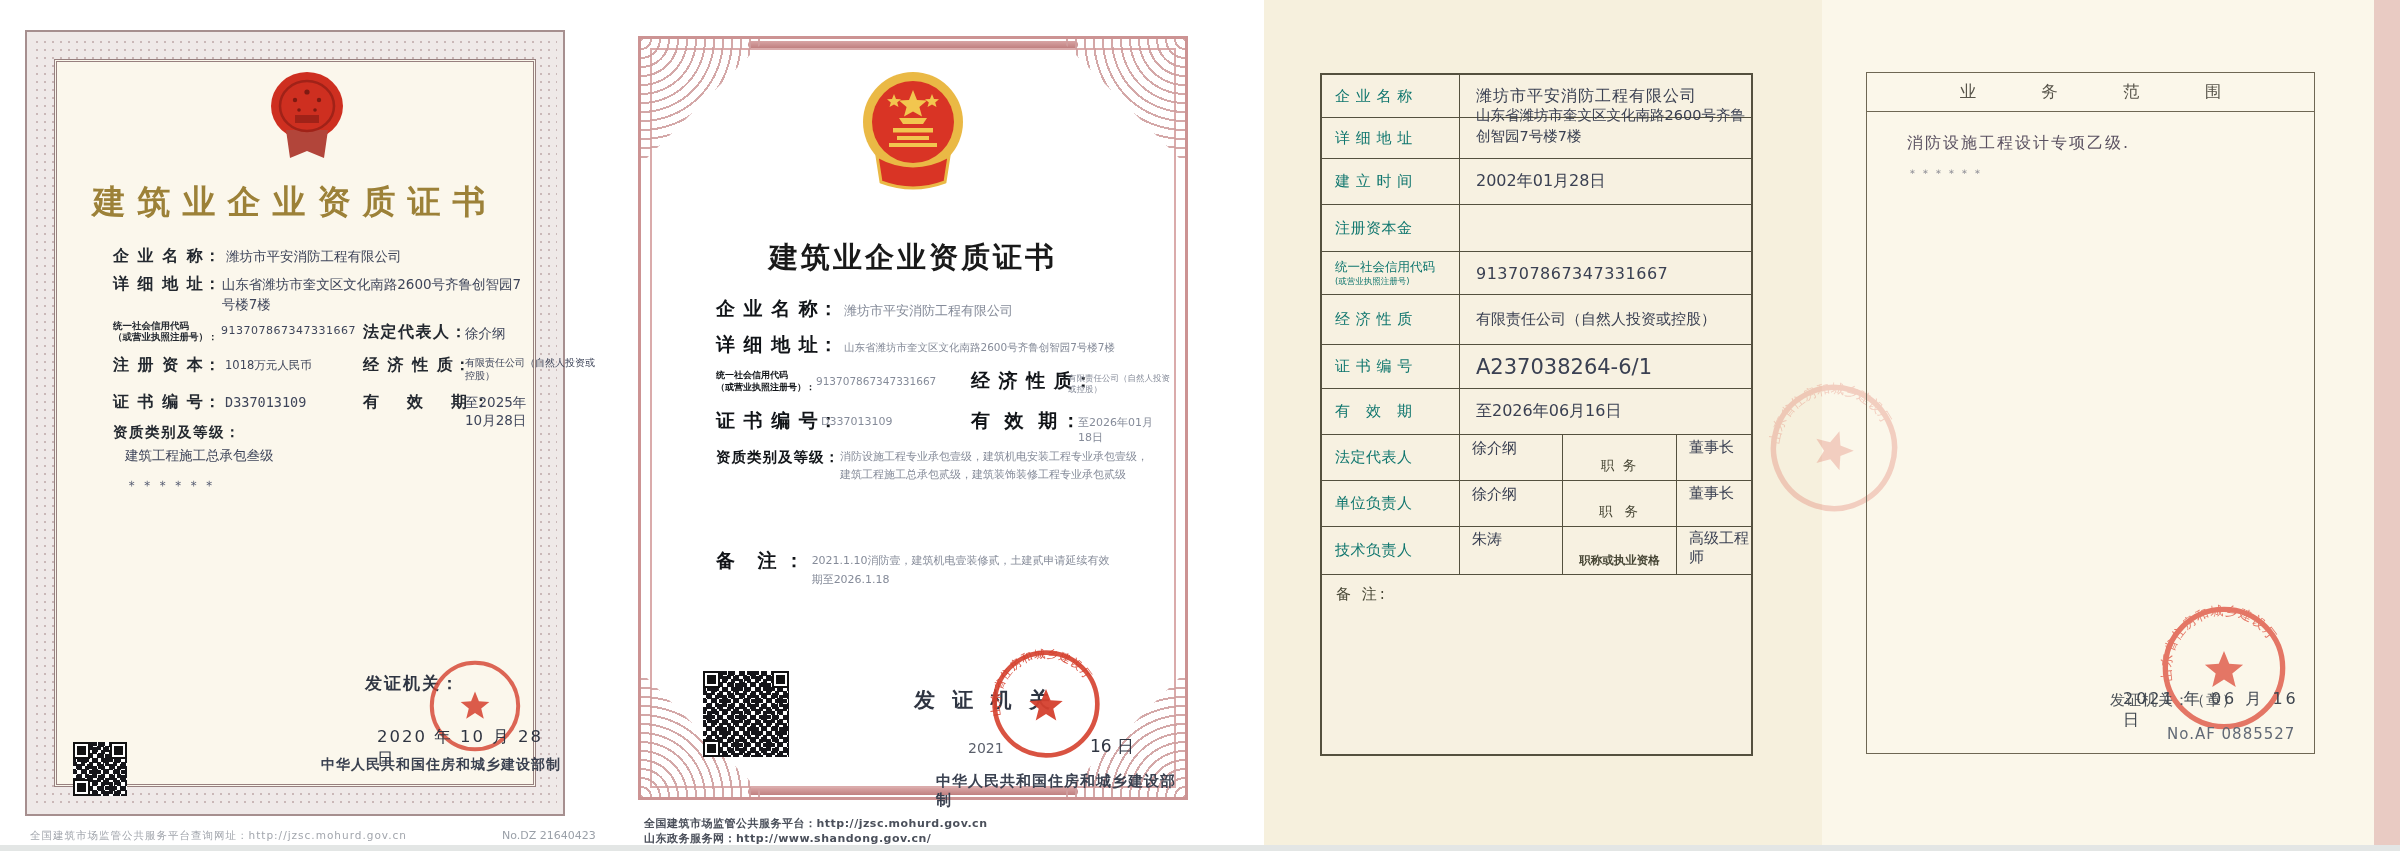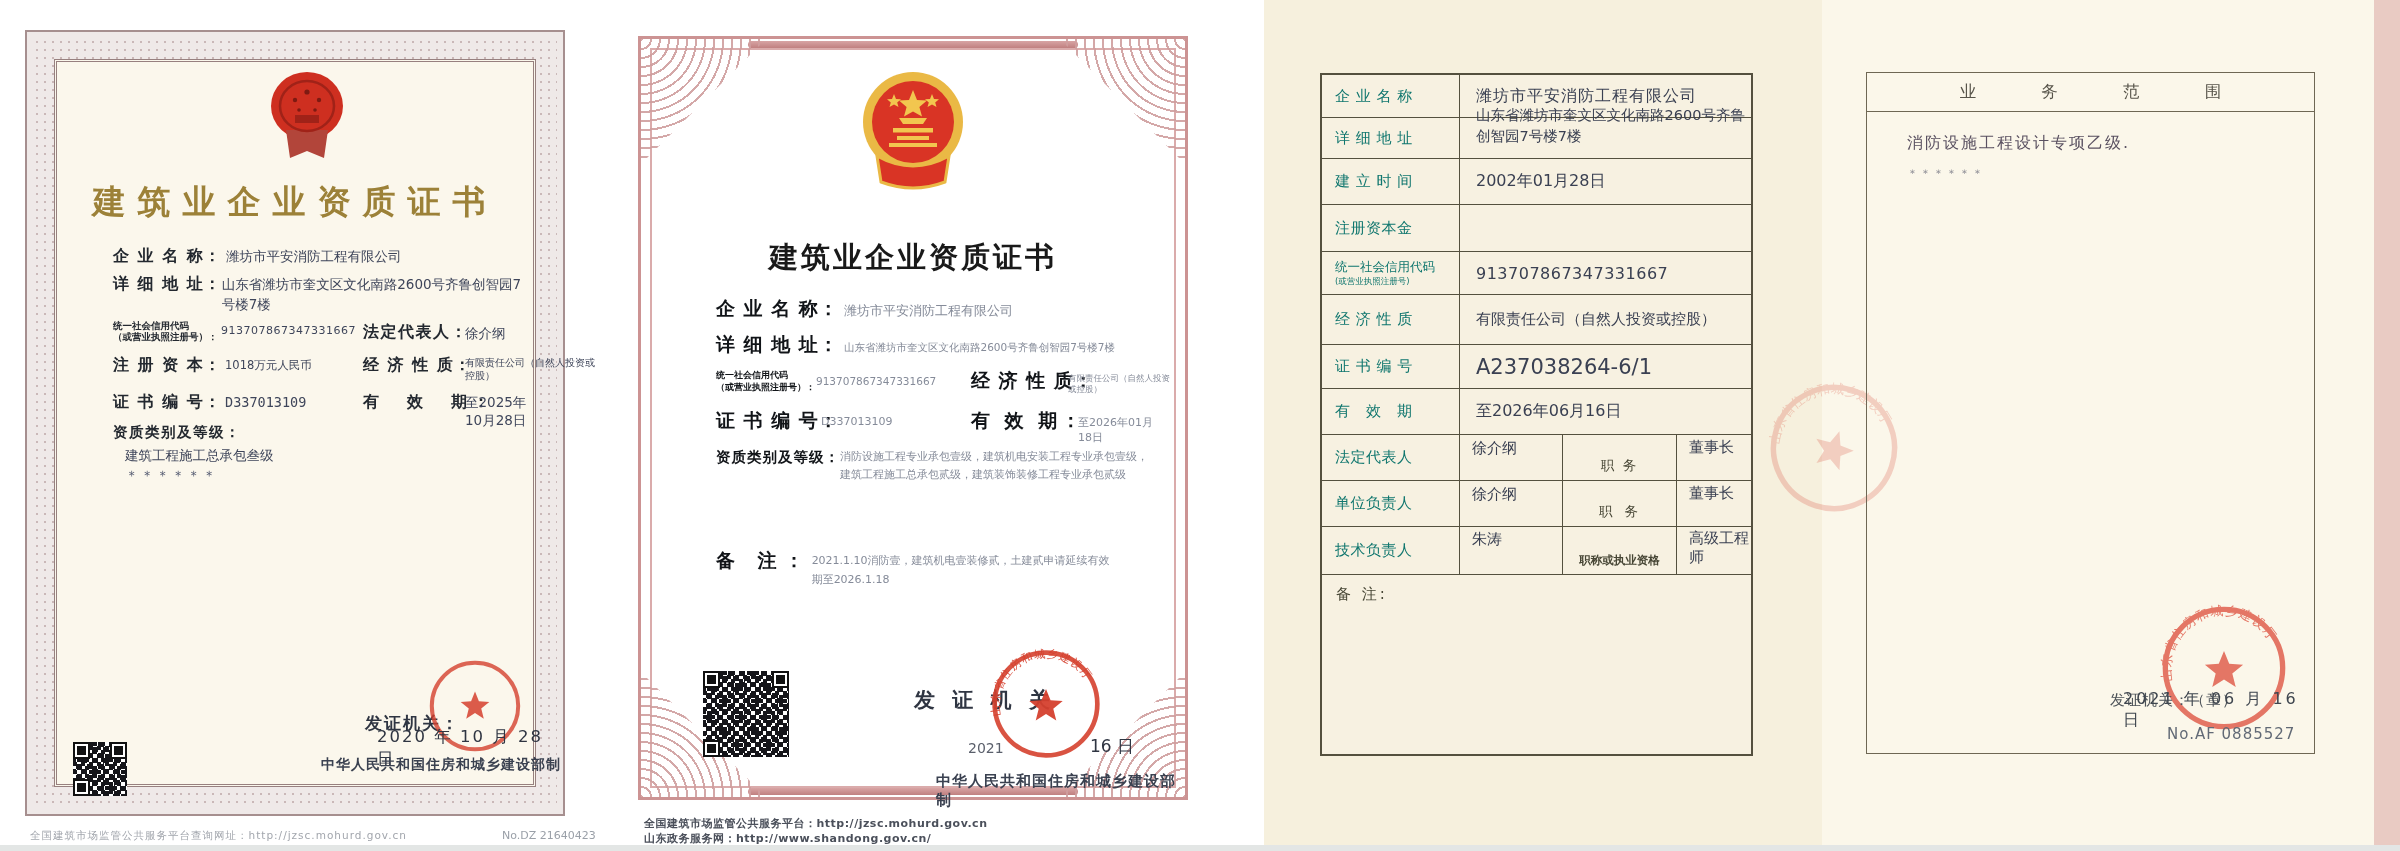--- a/index.html
+++ b/index.html
@@ -16,21 +16,21 @@
   #p1 .content{position:absolute;inset:0;z-index:2;}
   .c1-title{position:absolute;left:32px;right:32px;top:150px;text-align:center;
       font-size:33px;font-weight:bold;color:#9c8138;letter-spacing:12px;}
   .c1-sub{position:absolute;left:32px;right:32px;top:197px;text-align:center;
       font-size:13px;color:#7e7350;letter-spacing:8px;}
   .c1-fields{position:absolute;left:88px;top:216px;width:430px;font-size:13.5px;}
   .lbl1{font-weight:bold;color:#23282f;font-size:16px;letter-spacing:1.5px;white-space:nowrap;}
   .val1{color:#3e455a;font-size:13.5px;}
   .frow{position:relative;margin-bottom:7px;min-height:20px;}
   .tinylbl{font-weight:bold;color:#23282f;font-size:9.5px;line-height:1.25;white-space:nowrap;}
-  .c1-issuer{position:absolute;left:340px;top:682px;font-size:17px;font-weight:bold;letter-spacing:2px;}
+  .c1-issuer{position:absolute;left:340px;top:642px;font-size:17px;font-weight:bold;letter-spacing:2px;}
   .c1-date{position:absolute;left:352px;top:696px;font-size:16.5px;letter-spacing:2px;color:#2f3542;}
   .c1-made{position:absolute;left:296px;top:726px;font-size:14px;font-weight:bold;color:#3a4150;letter-spacing:1px;}
   .c1-footL{position:absolute;left:30px;top:829px;font-size:10.5px;color:#a2a6ad;letter-spacing:1px;}
   .c1-footR{position:absolute;left:502px;top:829px;font-size:11px;color:#9aa0a8;}
 
   
   #p2{position:absolute;left:638px;top:36px;width:550px;height:764px;}
   #p2 .frame{position:absolute;inset:0;border:3px solid #cc9393;}
   #p2 .frame::before{content:"";position:absolute;inset:9px;border:2px solid #daabab;}
   .rod{position:absolute;left:110px;right:110px;height:7px;background:linear-gradient(#d8a4a4,#c08080);border-radius:4px;}
@@ -138,21 +138,21 @@
         </div>
         <div class="frow" style="height:24px;">
           <span class="lbl1" style="position:absolute;left:0;top:0;">证 书 编 号：</span>
           <span class="val1" style="position:absolute;left:112px;top:2px;font-size:13.5px;font-family:'DejaVu Sans Mono',monospace;">D337013109</span>
           <span class="lbl1" style="position:absolute;left:250px;top:0;letter-spacing:6px;">有　效　期：</span>
           <span class="val1" style="position:absolute;left:352px;top:2px;font-size:13.5px;">至2025年10月28日</span>
         </div>
         <div class="frow" style="margin-bottom:4px;">
           <span class="lbl1" style="font-size:14.5px;">资质类别及等级：</span>
         </div>
-        <div class="frow" style="margin-bottom:0;padding-left:12px;">
+        <div class="frow" style="margin-bottom:10px;padding-left:12px;">
           <span class="val1">建筑工程施工总承包叁级</span>
         </div>
         <div class="frow" style="padding-left:12px;">
           <span class="val1" style="letter-spacing:2px;color:#5a6075;">＊＊＊＊＊＊</span>
         </div>
       </div>
 
       <div class="c1-issuer">发证机关：</div>
       <svg class="stampsvg" style="left:402px;top:628px" width="96" height="96" viewBox="0 0 120 120">
         <circle cx="60" cy="60" r="54" fill="none" stroke="#d5402e" stroke-width="5" opacity=".8"></circle>

